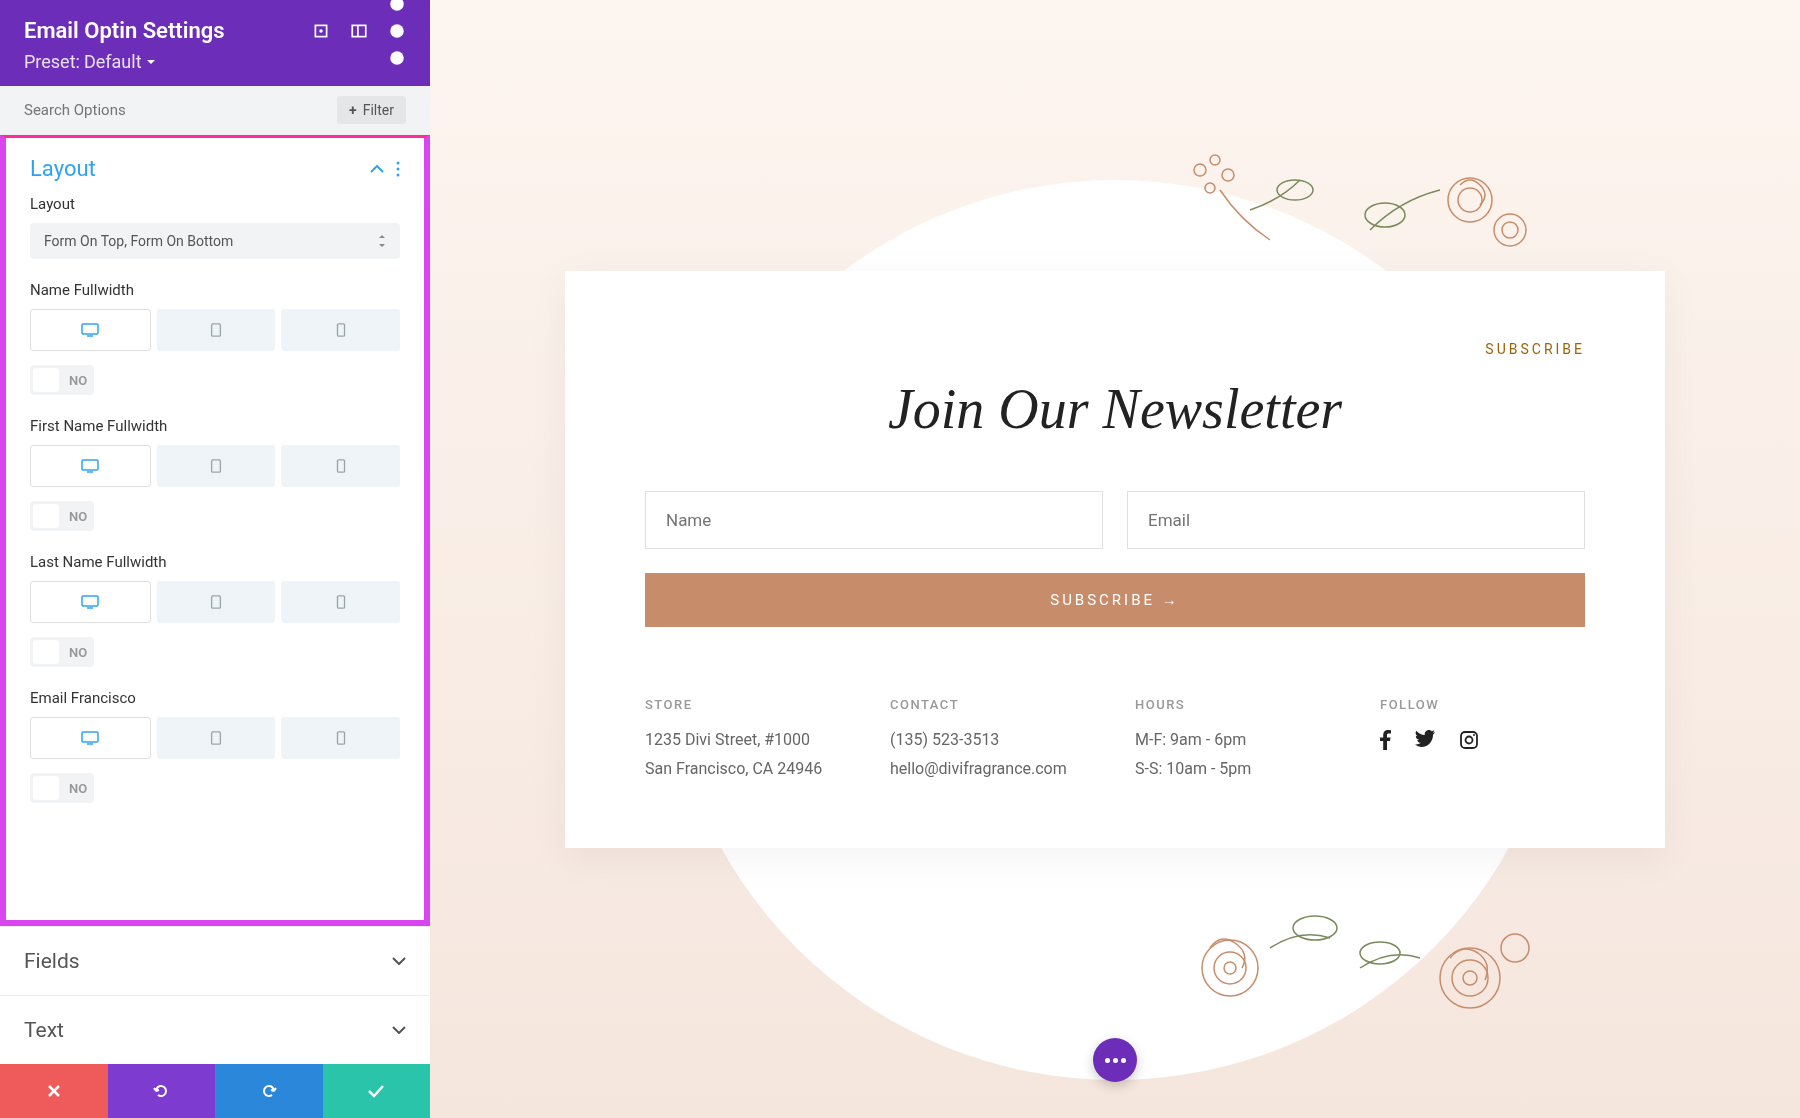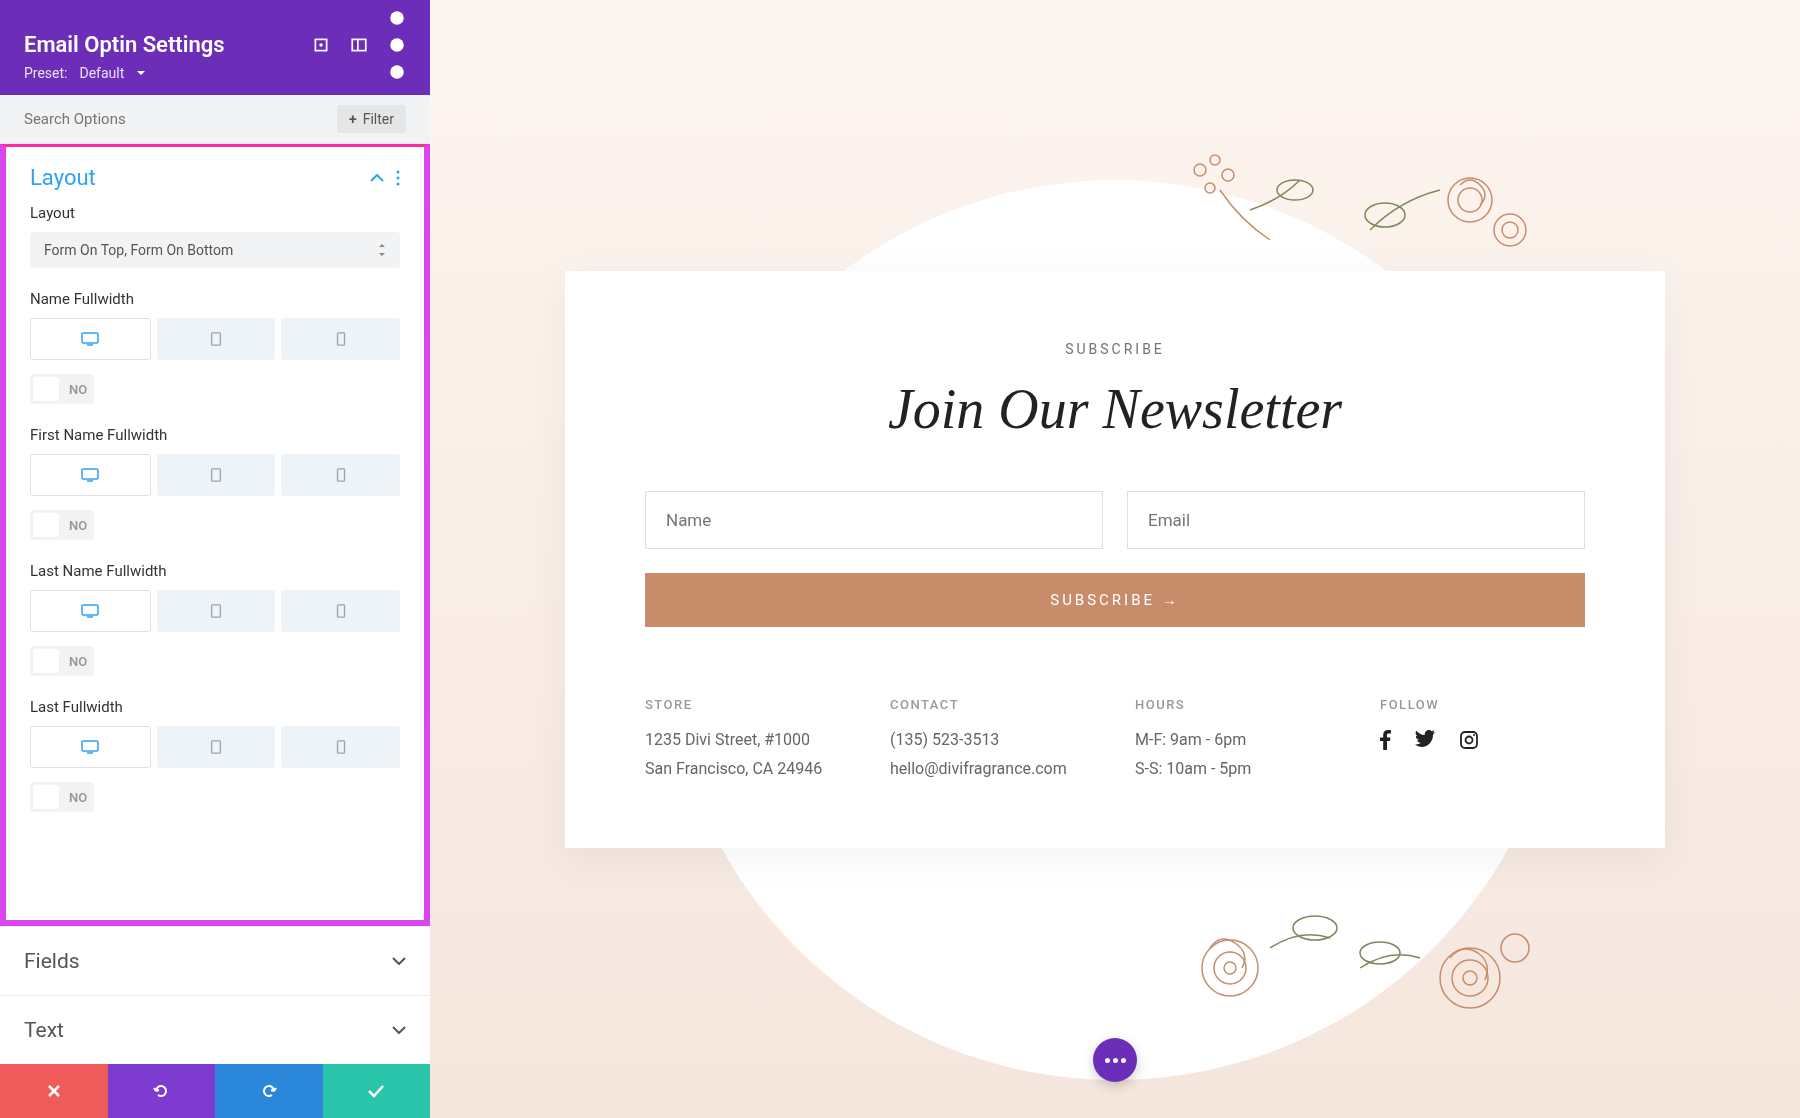--- a/index.html
+++ b/index.html
@@ -1,25 +1,25 @@
 <!DOCTYPE html>
 <html><head>
 <meta charset="utf-8">
 <style>
 * { margin: 0; padding: 0; box-sizing: border-box; font-family: -apple-system, BlinkMacSystemFont, "Segoe UI", Roboto, sans-serif; }
 body { display: flex; width: 1800px; height: 1118px; background: #f8f0eb; overflow: hidden; }
 
 
 .sidebar { width: 430px; background: #fff; display: flex; flex-direction: column; position: relative; }
-.sidebar-header { background: #6c2eb9; color: #fff; padding: 32px 24px 14px; }
+.sidebar-header { background: #6c2eb9; color: #fff; padding: 18px 24px 14px; }
 .sidebar-title-row { display: flex; align-items: center; justify-content: space-between; }
 .sidebar-title { font-size: 22px; font-weight: 600; }
 .header-icons { display: flex; gap: 20px; align-items: center; }
 .header-icon { width: 18px; height: 18px; cursor: pointer; display: flex; align-items: center; justify-content: center; }
-.preset-row { margin-top: 8px; font-size: 14px; color: rgba(255,255,255,0.85); display: flex; align-items: center; gap: 12px; }
+.preset-row { margin-top: 8px; font-size: 18px; color: rgba(255,255,255,0.85); display: flex; align-items: center; gap: 4px; }
 
 .tabs { display: flex; background: #6c2eb9; }
 .tab { padding: 14px 24px; color: #fff; font-size: 15px; cursor: pointer; }
 .tab.active { background: #a159e8; }
 
 .search-row { display: flex; align-items: center; padding: 10px 24px; border-bottom: 1px solid #eee; background: #f1f3f5; }
 .search-input { flex: 1; border: none; background: transparent; font-size: 15px; color: #999; outline: none; }
 .filter-btn { display: flex; align-items: center; gap: 6px; background: #e4e6e8; padding: 6px 12px; border-radius: 3px; font-size: 14px; color: #555; cursor: pointer; }
 
 .section-body { flex: 1; overflow-y: auto; border: 6px solid #d946ef; border-top: 3px solid #ff2a9d; position: relative; }
@@ -54,21 +54,21 @@
 
 
 .canvas { flex: 1; position: relative; display: flex; align-items: center; justify-content: center; background: linear-gradient(180deg, #fdf5f0 0%, #f5e6dd 100%); }
 .canvas::before { content: ''; position: absolute; width: 900px; height: 900px; border-radius: 50%; background: #fff; top: 180px; left: 50%; transform: translateX(-50%); }
 .flower-tl { position: absolute; top: 140px; left: 720px; width: 200px; height: 160px; }
 .flower-tr { position: absolute; top: 140px; right: 240px; width: 220px; height: 180px; }
 .flower-bl { position: absolute; bottom: 50px; left: 720px; width: 220px; height: 200px; }
 .flower-br { position: absolute; bottom: 50px; right: 240px; width: 220px; height: 200px; }
 
 .card { position: relative; background: #fff; width: 1100px; padding: 70px 80px 60px; box-shadow: 0 10px 40px rgba(0,0,0,0.05); z-index: 2; }
-.subscribe-label { text-align: center; letter-spacing: 3px; font-size: 14px; color: #737373; margin-bottom: 20px; }
+.subscribe-label { text-align: right; letter-spacing: 3px; font-size: 14px; color: #a16207; margin-bottom: 20px; }
 .card-title { text-align: center; font-family: Georgia, 'Times New Roman', serif; font-size: 56px; font-weight: 400; color: #222; margin-bottom: 50px; font-style: italic; }
 .form-row { display: flex; gap: 24px; margin-bottom: 24px; }
 .form-input { flex: 1; padding: 18px 20px; border: 1px solid #e0e0e0; font-size: 17px; color: #888; background: #fff; }
 .subscribe-btn { width: 100%; background: #c78d6b; color: #fff; padding: 18px; text-align: center; letter-spacing: 3px; font-size: 15px; cursor: pointer; }
 
 .footer-cols { display: flex; margin-top: 70px; gap: 40px; }
 .footer-col { flex: 1; }
 .footer-col h4 { font-size: 13px; letter-spacing: 1.5px; color: #999; margin-bottom: 18px; font-weight: 500; }
 .footer-col p { font-size: 16px; color: #666; margin-bottom: 10px; }
 .social-icons { display: flex; gap: 24px; }
@@ -233,21 +233,21 @@
               </div>
     </div>
     <div class="toggle-wrap">
       <div class="toggle">
                 <div class="toggle-knob"></div>
                 <span class="toggle-label">NO</span>
               </div>
     </div>
           </div>
           <div class="field-group">
-    <div class="field-label">Last Fullwidth</div>
+    <div class="field-label">Email Francisco</div>
     <div class="responsive-tabs">
       <div class="resp-tab active">
                 <svg viewBox="0 0 18 14" fill="none" stroke="#2ea3f2" stroke-width="1.5">
                   <rect x="1" y="1" width="16" height="10" rx="1"></rect>
                   <line x1="6" y1="13" x2="12" y2="13"></line>
                 </svg>
               </div>
       <div class="resp-tab">
                 <svg viewBox="0 0 12 16" fill="none" stroke="#9aa5ab" stroke-width="1.5">
                   <rect x="1" y="1" width="10" height="14" rx="1"></rect>

